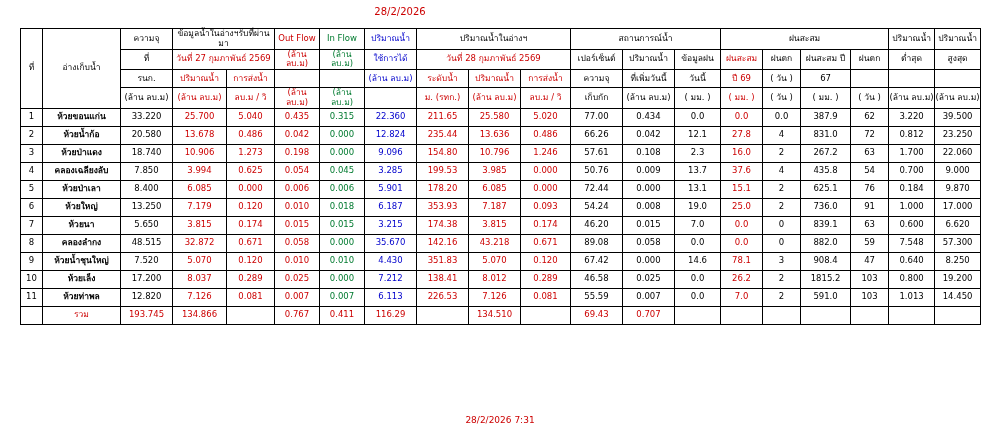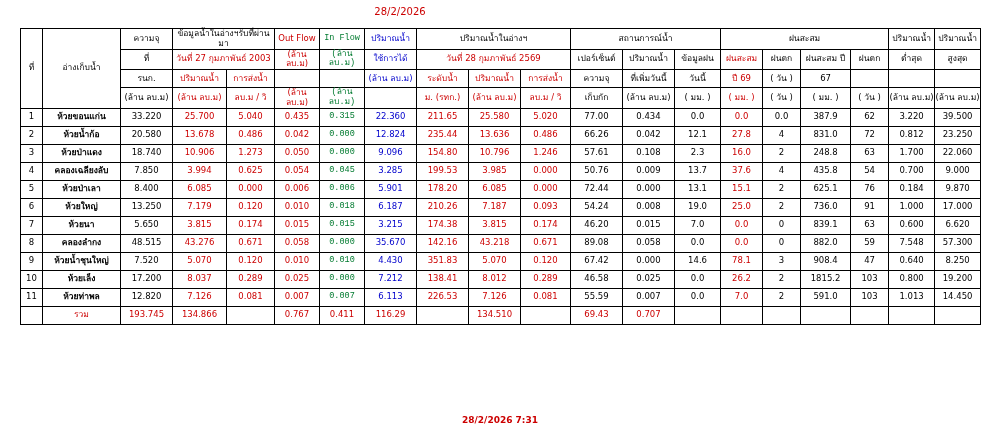--- a/index.html
+++ b/index.html
@@ -11,41 +11,41 @@
     color:#000000;
     overflow:hidden;
   }
   .page{position:relative;width:1000px;height:437px;}
   .top-date{
     position:absolute;top:6px;left:0;width:800px;
     text-align:center;color:#cc0000;font-size:10px;
   }
   .bottom-date{
     position:absolute;top:415px;left:0;width:1000px;
-    text-align:center;color:#cc0000;font-size:9px;font-weight:bold;
+    text-align:center;color:#cc0000;font-size:9px;
   }
   table.main{
     position:absolute;top:28px;left:20px;
     width:960px;
     border-collapse:collapse;
     table-layout:fixed;
   }
   table.main th, table.main td{
     border:1px solid #000000;
     text-align:center;
     vertical-align:middle;
     padding:0;
     line-height:1.15;
     font-size:8.5px;
     height:17px;
   }
   thead th{font-weight:normal;}
   .red{color:#cc0000;}
   .blue{color:#0000cc;}
-  .green{color:#007a2f;font-family:Liberation Mono, monospace;}
+  .green{color:#007a2f;}
   .name-cell{text-align:left;padding-left:5px;font-size:8.5px;font-weight:bold;}
   .idx{font-size:8.5px;}
   .sum-row td{color:#cc0000;}
   .sum-label{font-size:8.5px;}
   .grp{font-size:8.5px;}
   
   col.c0{width:22px}
   col.c1{width:78px}
   col.c2{width:52px}
   col.c3{width:54px}
@@ -106,21 +106,21 @@
         <th rowspan="1" class="green">In Flow</th>
         <th rowspan="1" class="blue">ปริมาณน้ำ</th>
         <th colspan="3" class="grp">ปริมาณน้ำในอ่างฯ</th>
         <th colspan="3" class="grp">สถานการณ์น้ำ</th>
         <th colspan="4" class="grp">ฝนสะสม</th>
         <th rowspan="1">ปริมาณน้ำ</th>
         <th rowspan="1">ปริมาณน้ำ</th>
       </tr>
       <tr>
         <th>ที่</th>
-        <th colspan="2" class="red">วันที่ 27 กุมภาพันธ์ 2003</th>
+        <th colspan="2" class="red">วันที่ 27 กุมภาพันธ์ 2569</th>
         <th class="red">(ล้าน ลบ.ม)</th>
         <th class="green">(ล้าน ลบ.ม)</th>
         <th class="blue">ใช้การได้</th>
         <th colspan="3" class="red">วันที่ 28 กุมภาพันธ์ 2569</th>
         <th>เปอร์เซ็นต์</th>
         <th>ปริมาณน้ำ</th>
         <th>ข้อมูลฝน</th>
         <th class="red">ฝนสะสม</th>
         <th>ฝนตก</th>
         <th>ฝนสะสม ปี</th>
@@ -213,32 +213,32 @@
         <td>72</td>
         <td>0.812</td>
         <td>23.250</td>
       </tr>
       <tr>
         <td class="idx">3</td>
         <td class="name-cell">ห้วยป่าแดง</td>
         <td>18.740</td>
         <td class="red">10.906</td>
         <td class="red">1.273</td>
-        <td class="red">0.050</td>
+        <td class="red">0.198</td>
         <td class="green">0.000</td>
         <td class="blue">9.096</td>
         <td class="red">154.80</td>
         <td class="red">10.796</td>
         <td class="red">1.246</td>
         <td>57.61</td>
         <td>0.108</td>
         <td>2.3</td>
         <td class="red">16.0</td>
         <td>2</td>
-        <td>248.8</td>
+        <td>267.2</td>
         <td>63</td>
         <td>1.700</td>
         <td>22.060</td>
       </tr>
       <tr>
         <td class="idx">4</td>
         <td class="name-cell">คลองเฉลียงลับ</td>
         <td>7.850</td>
         <td class="red">3.994</td>
         <td class="red">0.625</td>
@@ -282,21 +282,21 @@
       </tr>
       <tr>
         <td class="idx">6</td>
         <td class="name-cell">ห้วยใหญ่</td>
         <td>13.250</td>
         <td class="red">7.179</td>
         <td class="red">0.120</td>
         <td class="red">0.010</td>
         <td class="green">0.018</td>
         <td class="blue">6.187</td>
-        <td class="red">210.26</td>
+        <td class="red">353.93</td>
         <td class="red">7.187</td>
         <td class="red">0.093</td>
         <td>54.24</td>
         <td>0.008</td>
         <td>19.0</td>
         <td class="red">25.0</td>
         <td>2</td>
         <td>736.0</td>
         <td>91</td>
         <td>1.000</td>
@@ -321,21 +321,21 @@
         <td>0</td>
         <td>839.1</td>
         <td>63</td>
         <td>0.600</td>
         <td>6.620</td>
       </tr>
       <tr>
         <td class="idx">8</td>
         <td class="name-cell">คลองลำกง</td>
         <td>48.515</td>
-        <td class="red">43.276</td>
+        <td class="red">32.872</td>
         <td class="red">0.671</td>
         <td class="red">0.058</td>
         <td class="green">0.000</td>
         <td class="blue">35.670</td>
         <td class="red">142.16</td>
         <td class="red">43.218</td>
         <td class="red">0.671</td>
         <td>89.08</td>
         <td>0.058</td>
         <td>0.0</td>

